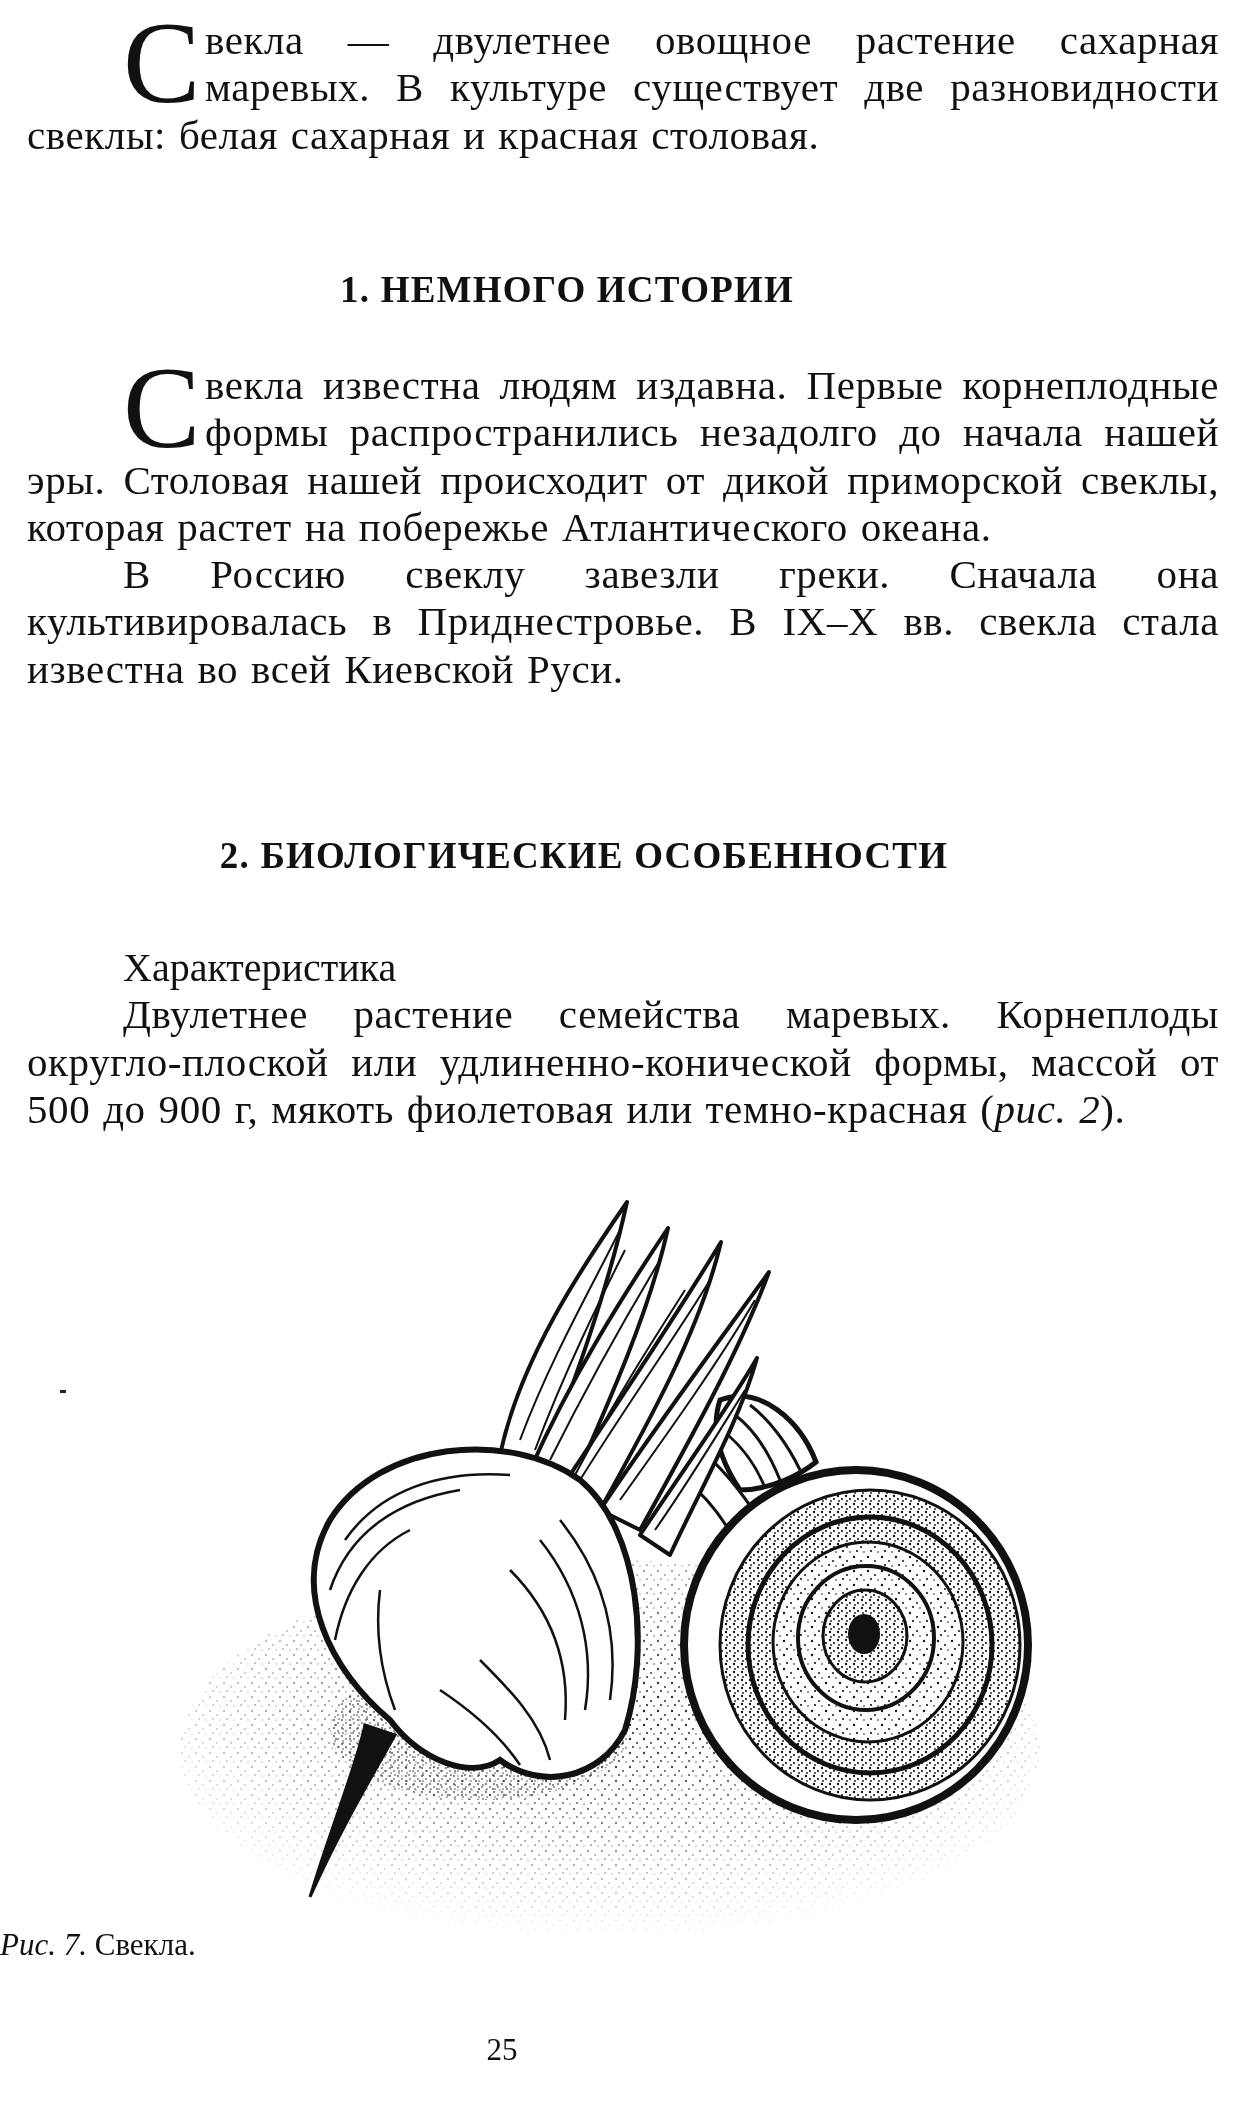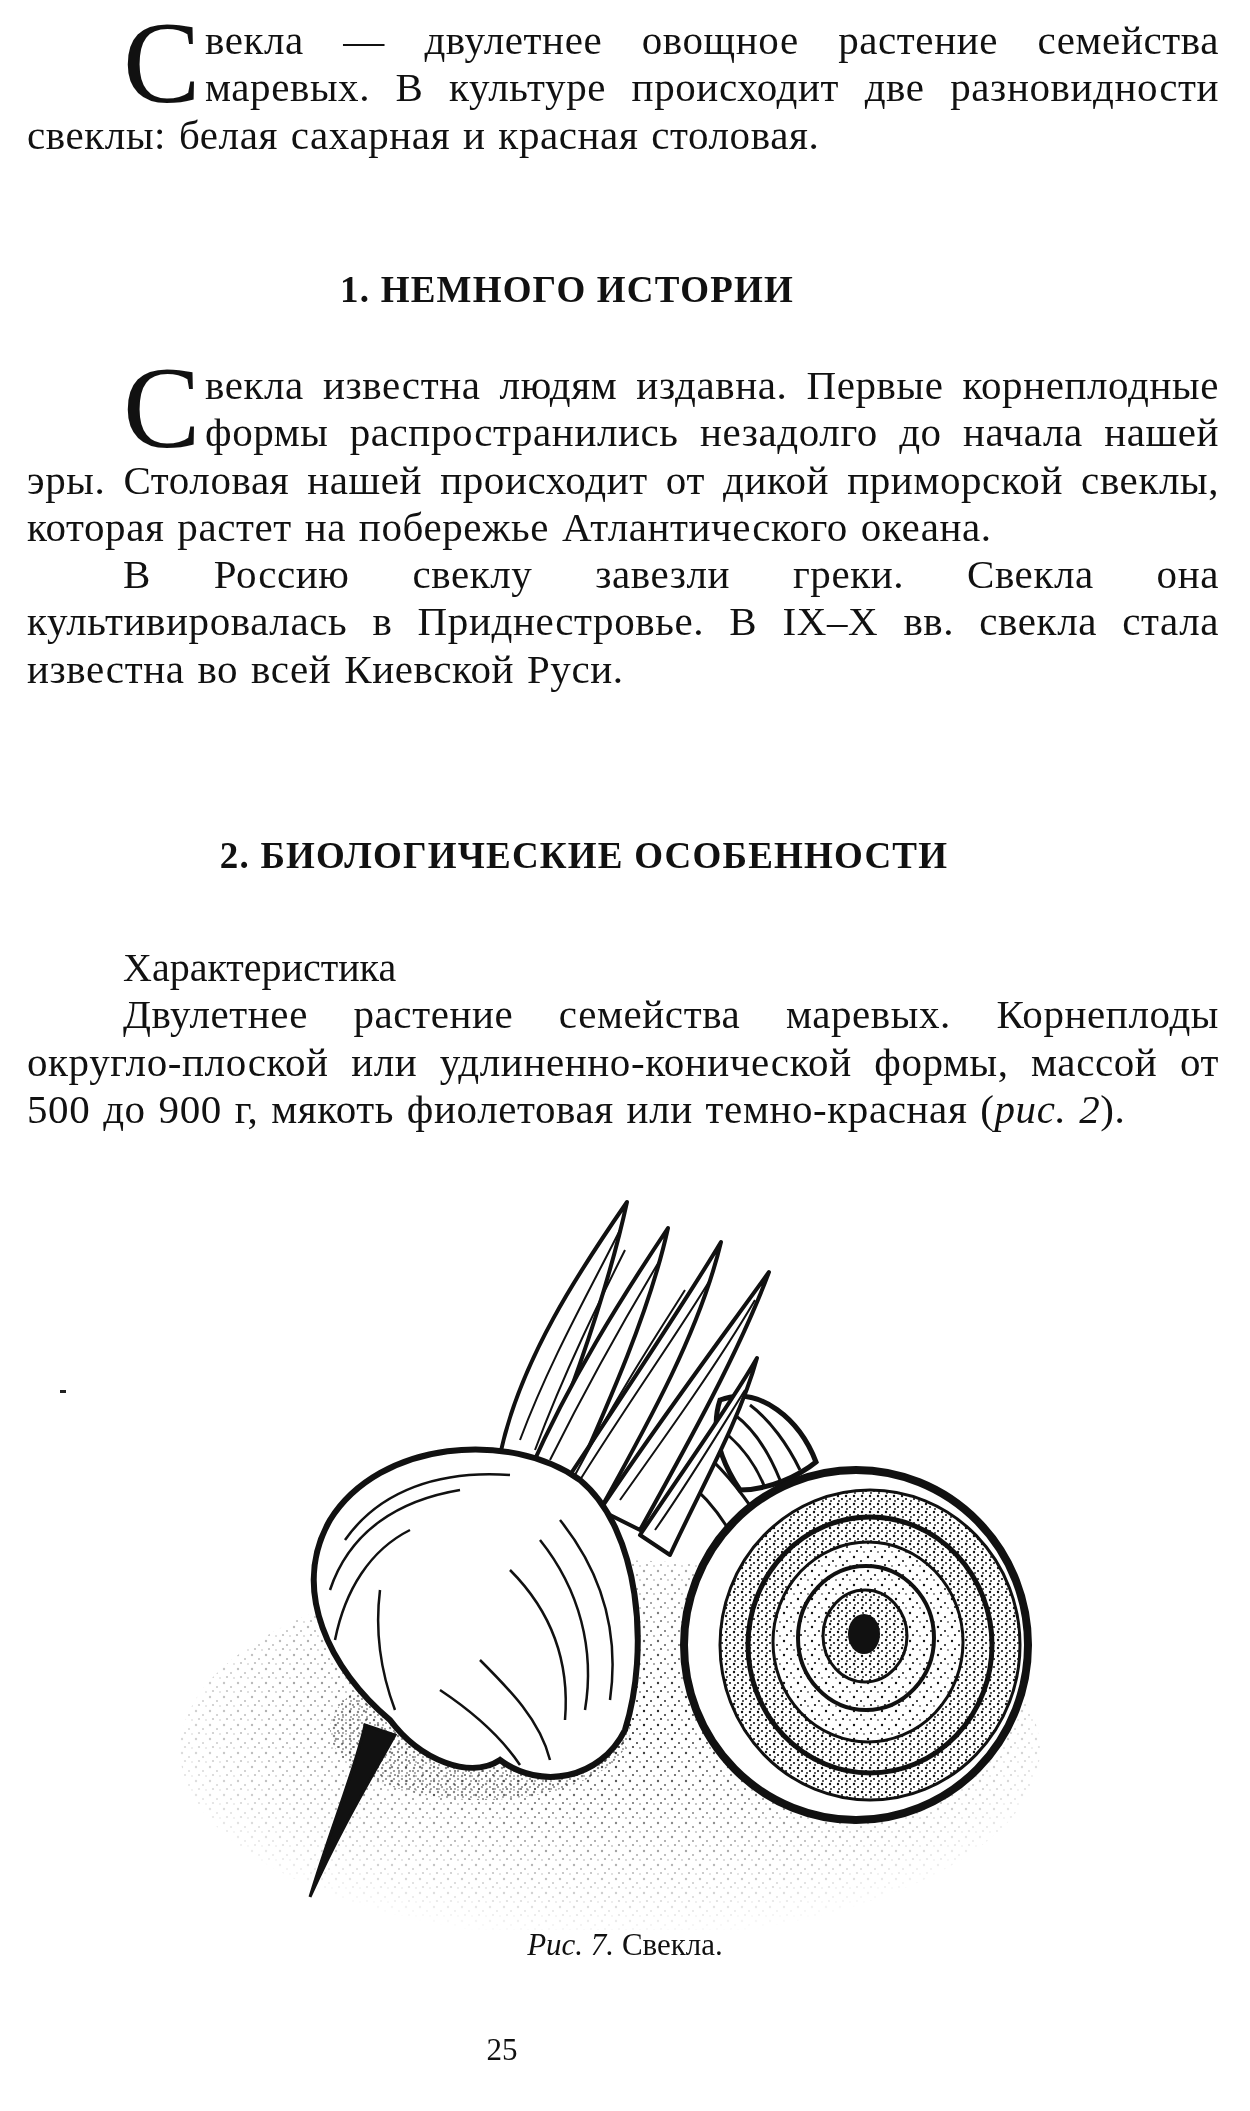--- a/index.html
+++ b/index.html
@@ -21,48 +21,48 @@
     margin: 6px 4px 0 96px; padding: 0; font-weight: normal; color: #111;
   }
   .h-section {
     position: absolute; left: 0; width: 1134px; text-align: center;
     font-weight: bold; font-size: 37px; letter-spacing: 1.2px; margin: 0;
     font-family: "Liberation Serif", "DejaVu Serif", serif;
   }
   .subhead { font-weight: normal; font-size: 40px; line-height: 47.3px; margin: 0; padding-left: 96px; }
   .figure { position: absolute; left: 180px; top: 1190px; width: 870px; height: 740px; }
   .caption {
-    position: absolute; left: 0; width: 1250px; top: 1925px; text-align: center;
+    position: absolute; left: 0; width: 1250px; top: 1925px; text-align: left;
     font-size: 31px; line-height: 40px;
   }
   .caption i { font-style: italic; }
   .pagenum {
     position: absolute; left: 0; width: 1004px; top: 2030px; text-align: center;
     font-size: 31px; line-height: 40px;
   }
   .speck { position: absolute; background: #222; }
 </style>
 </head>
 <body>
 
 <div class="page">
 
   <div class="col" style="top: 17px;">
     <p class="para">
-      <span class="dropcap">С</span><span>векла — двулетнее овощное растение семейства маревых. В культуре происходит две разновидности свеклы: белая сахарная и красная столовая.</span>
+      <span class="dropcap">С</span><span>векла — двулетнее овощное растение сахарная маревых. В культуре существует две разновидности свеклы: белая сахарная и красная столовая.</span>
     </p>
   </div>
 
   <h2 class="h-section" style="top: 268px;">1. НЕМНОГО ИСТОРИИ</h2>
 
   <div class="col" style="top: 362px;">
     <p class="para">
       <span class="dropcap">С</span><span>векла известна людям издавна. Первые корнеплодные формы распространились незадолго до начала нашей эры. Столовая нашей происходит от дикой приморской свеклы, которая растет на побережье Атлантического океана.</span>
     </p>
-    <p class="para indent">В Россию свеклу завезли греки. Свекла она культивировалась в Приднестровье. В IX–X вв. свекла стала известна во всей Киевской Руси.</p>
+    <p class="para indent">В Россию свеклу завезли греки. Сначала она культивировалась в Приднестровье. В IX–X вв. свекла стала известна во всей Киевской Руси.</p>
   </div>
 
   <h2 class="h-section" style="top: 834px; margin-left: 17px;">2. БИОЛОГИЧЕСКИЕ ОСОБЕННОСТИ</h2>
 
   <div class="col" style="top: 944px;">
     <p class="subhead">Характеристика</p>
     <p class="para indent">
       <span>Двулетнее растение семейства маревых. Корнеплоды округло-плоской или удлиненно-конической формы, массой от 500 до 900 г, мякоть фиолетовая или темно-красная (</span><i>рис. 2</i><span>).</span>
     </p>
   </div>

